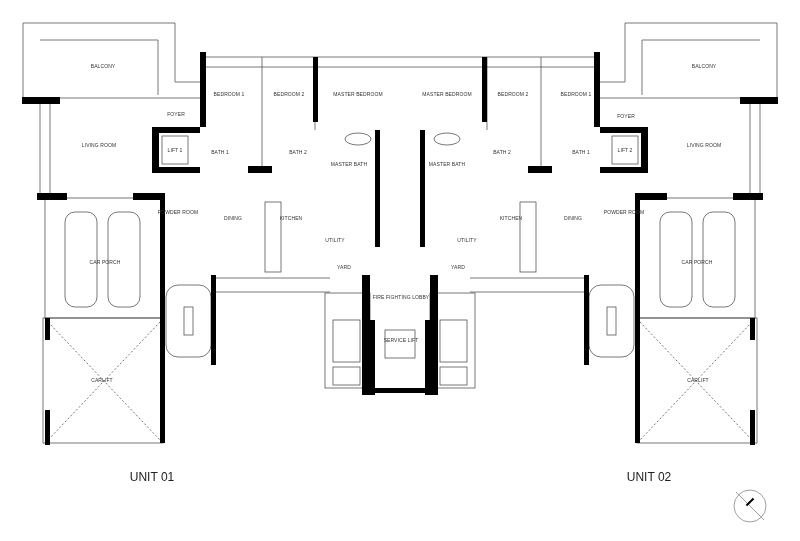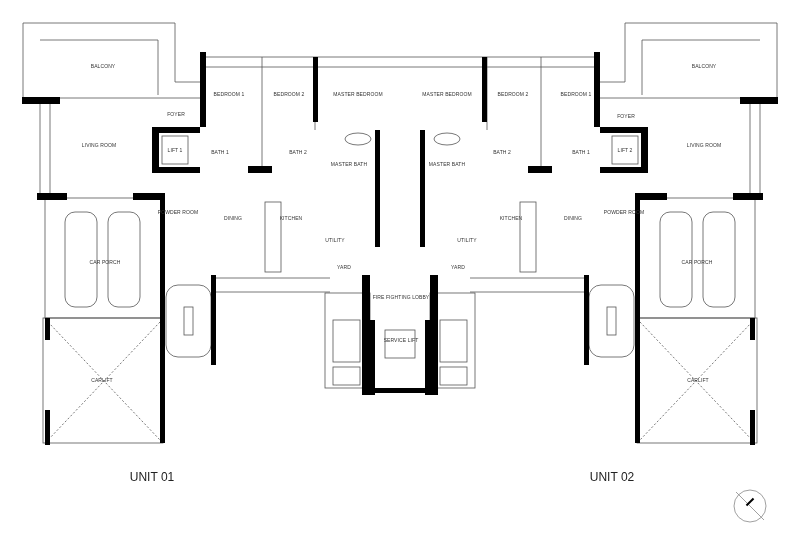--- a/index.html
+++ b/index.html
@@ -157,14 +157,14 @@
     <div class="lbl" style="left: 511px; top: 218px;">KITCHEN</div>
     <div class="lbl" style="left: 467px; top: 240px;">UTILITY</div>
     <div class="lbl" style="left: 458px; top: 267px;">YARD</div>
     <div class="lbl" style="left: 697px; top: 262px;">CAR PORCH</div>
     <div class="lbl" style="left: 698px; top: 380px;">CARLIFT</div>
     <div class="lbl" style="left: 401px; top: 297px;">FIRE FIGHTING LOBBY</div>
     <div class="lbl" style="left: 401px; top: 340px;">SERVICE LIFT</div>
   </div>
 <div id="units">
     <div class="unit" style="left: 152px; top: 477px;">UNIT 01</div>
-    <div class="unit" style="left: 612px; top: 477px;">UNIT 02</div>
+    <div class="unit" style="left: 649px; top: 477px;">UNIT 02</div>
   </div>
 
 </body></html>

